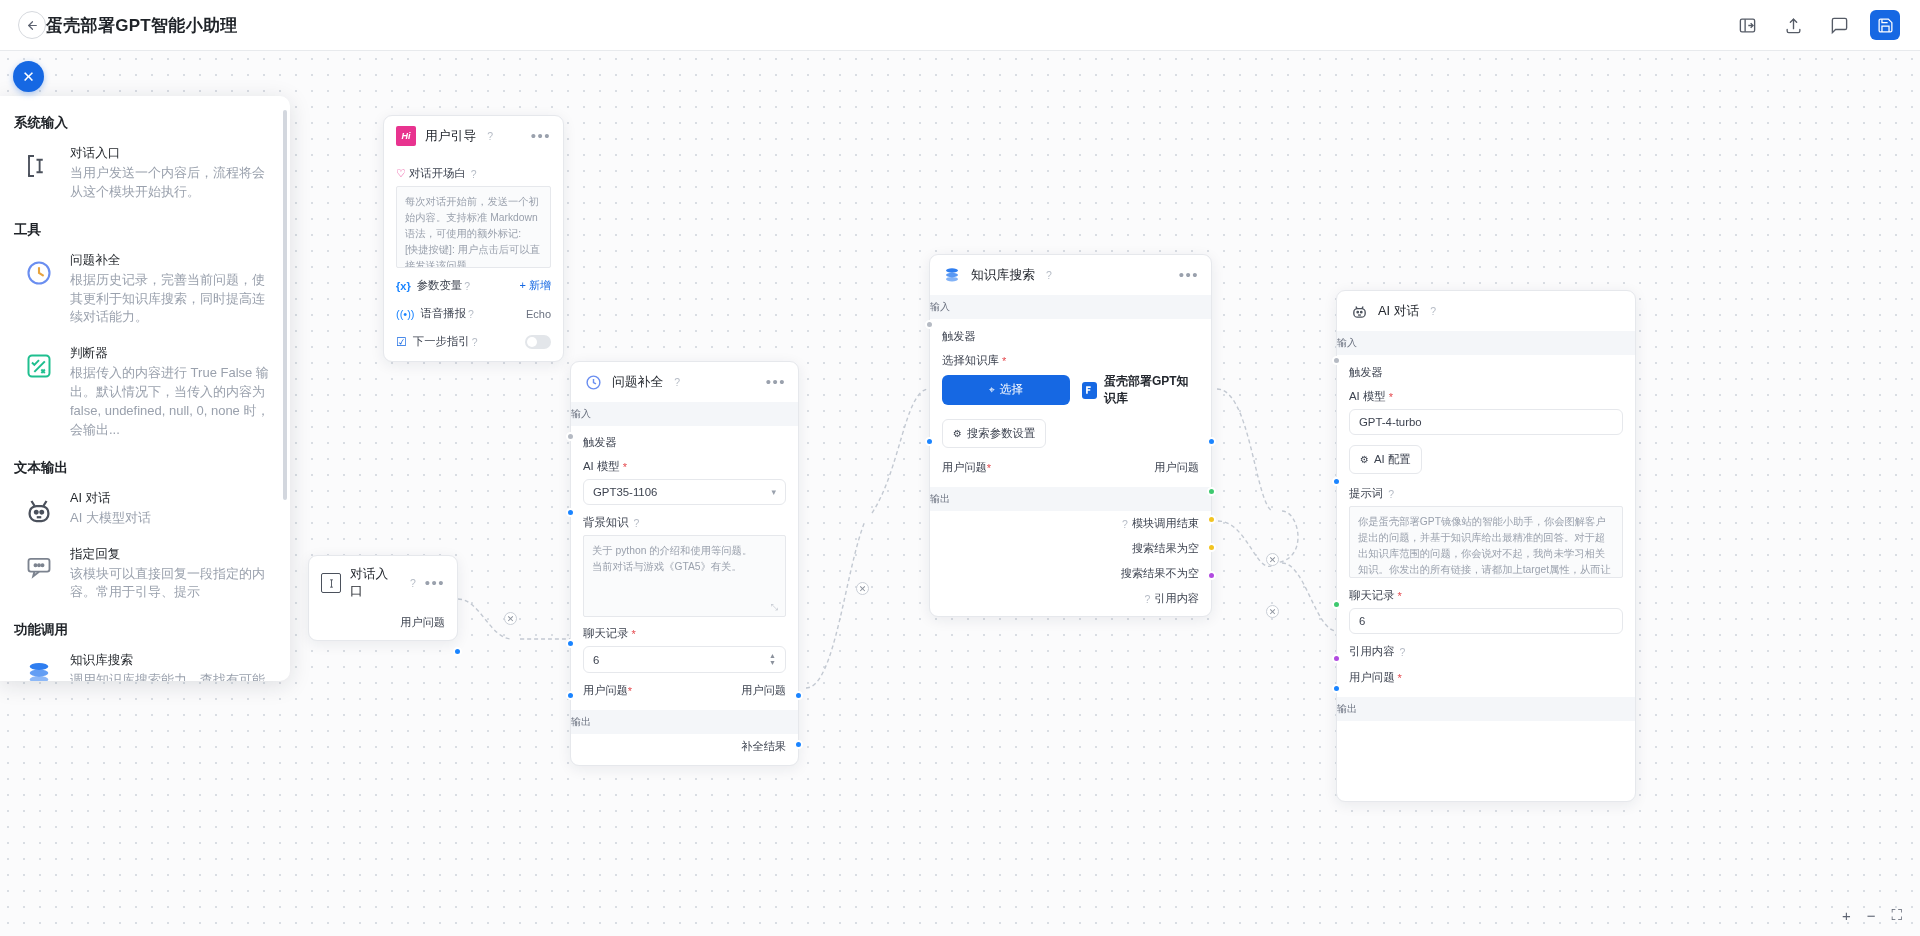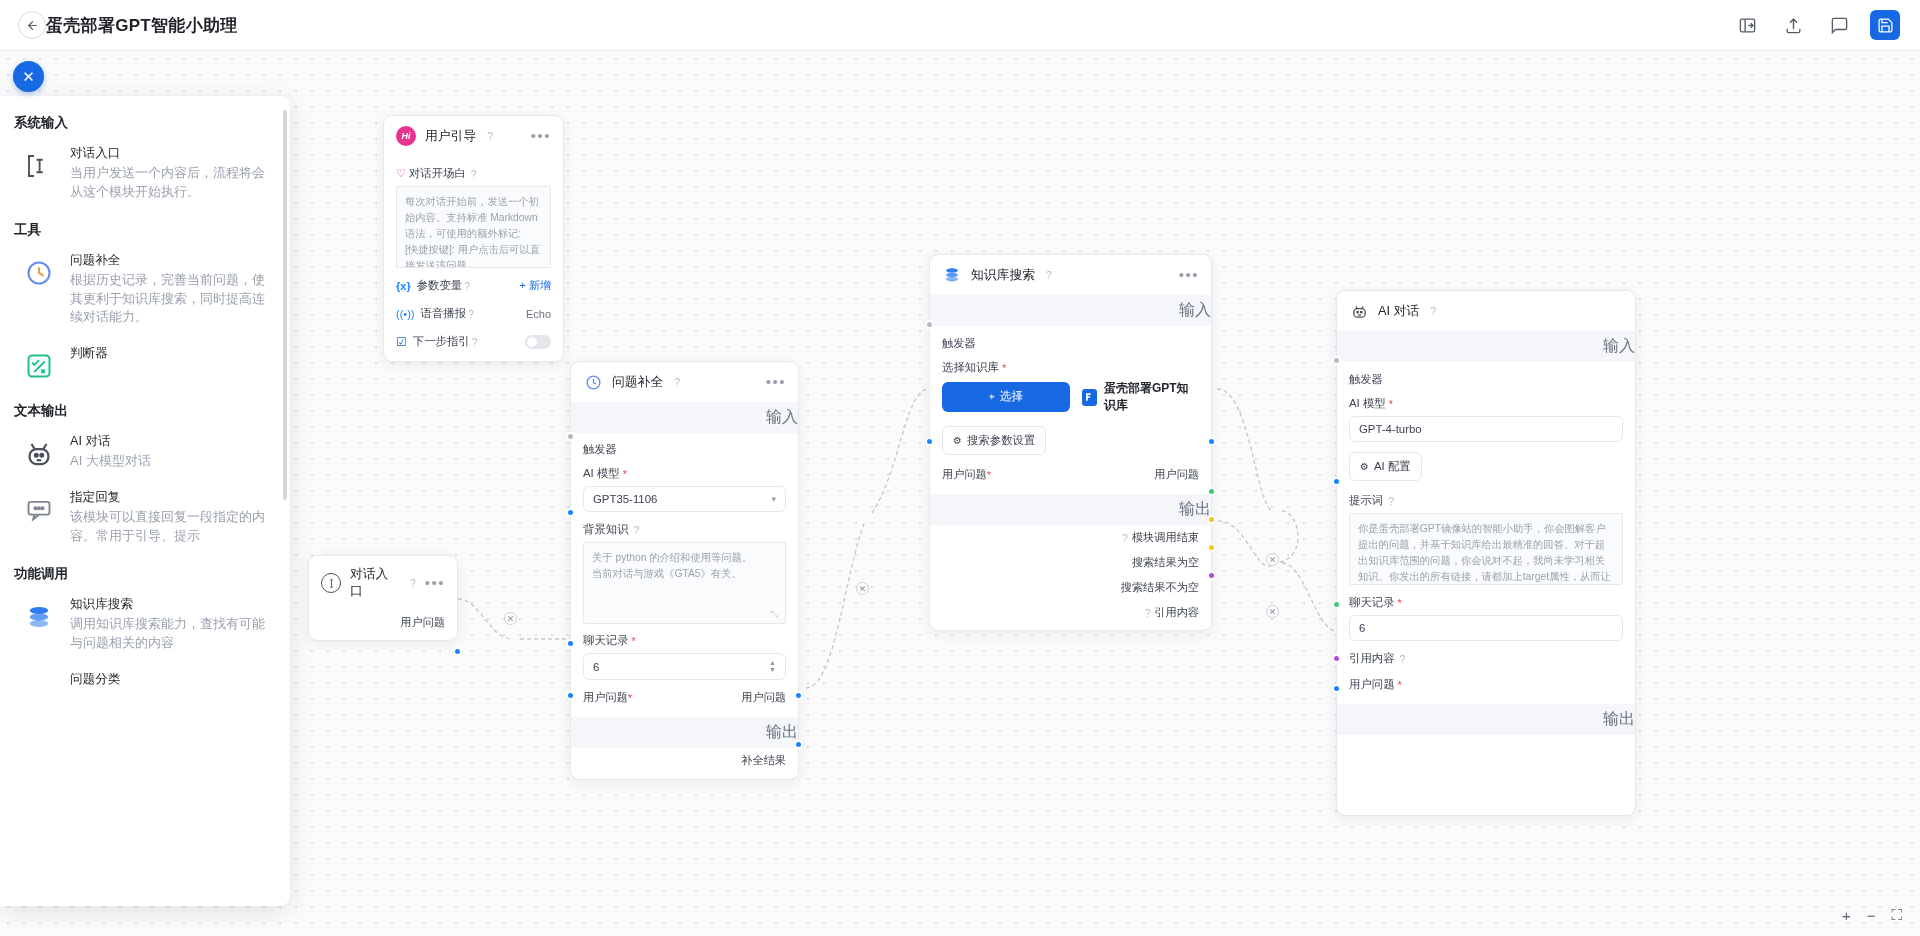--- a/index.html
+++ b/index.html
@@ -28,46 +28,46 @@
   .canvas { position:absolute; top:51px; left:0; width:1920px; height:885px;
     background-color:#fbfbfc;
     background-image:radial-gradient(#d9dde3 1px, transparent 1px);
     background-size:16px 16px; overflow:hidden; }
 
   
   .close-fab { position:absolute; left:13px; top:61px; width:31px; height:31px;
     border-radius:50%; background:#1668e3; color:#fff; display:flex;
     align-items:center; justify-content:center; font-size:15px; z-index:55;
     cursor:pointer; box-shadow:0 2px 6px rgba(22,104,227,.35); }
-  .panel { position:absolute; left:0; top:96px; width:290px; height:810px;
+  .panel { position:absolute; left:0; top:96px; width:290px; height:585px;
     background:#fff; border-radius:0 10px 10px 0;
     box-shadow:0 4px 22px rgba(20,30,50,.13); z-index:50; overflow:hidden; }
   .panel-scroll { width:100%; height:100%; overflow:hidden; padding:18px 14px 10px 14px; }
   .panel-scrollbar { position:absolute; right:3px; top:14px; width:4px; height:390px;
     border-radius:3px; background:#d3d7de; z-index:52; }
   .grp-title { font-size:13.5px; font-weight:700; color:#1f2328; margin:10px 0 4px 0; }
   .grp-title:first-child { margin-top:0; }
   .mod { display:flex; gap:14px; padding:9px 4px 9px 8px; border-radius:8px; cursor:pointer; }
   .mod-ico { width:34px; height:34px; flex:0 0 34px; display:flex;
     align-items:center; justify-content:center; margin-top:4px; }
   .mod-txt { flex:1; min-width:0; }
   .mod-name { font-size:12.6px; color:#1f2328; font-weight:500; margin-bottom:2px; }
   .mod-desc { font-size:13px; color:#9aa1ad; line-height:1.45; }
 
   
   .node { position:absolute; background:#fff; border:1px solid #e6e8ec;
     border-radius:9px; box-shadow:0 3px 14px rgba(30,40,60,.08); z-index:20; }
   .node-head { display:flex; align-items:center; gap:9px; padding:10px 12px; }
-  .node-ico { width:20px; height:20px; border-radius:10px; display:flex;
+  .node-ico { width:20px; height:20px; border-radius:2px; display:flex;
     align-items:center; justify-content:center; flex:0 0 20px; }
   .node-title { font-size:12.8px; color:#23272e; font-weight:500; }
   .qm { color:#b6bcc6; font-size:10.5px; margin-left:2px; }
   .dots { margin-left:auto; color:#9aa1ad; font-size:15px; letter-spacing:1.5px;
     line-height:10px; cursor:pointer; }
-  .sect { background:#f4f6f9; text-align:right; font-size:16px; color:#6b7280;
+  .sect { background:#f4f6f9; text-align:left; font-size:10px; color:#6b7280;
     padding:5px 0; font-weight:500; }
   .body { padding:10px 12px 12px 12px; }
   .fld { margin-bottom:10px; }
   .lbl { font-size:11.4px; color:#3d4350; margin-bottom:5px; display:flex;
     align-items:center; gap:3px; }
   .req { color:#e5484d; font-size:11px; }
   .ta { border:1px solid #e6e8ec; border-radius:2px; background:#fafbfc;
     font-size:10.3px; color:#9aa1ad; padding:7px 8px; line-height:1.55;
     overflow:hidden; position:relative; }
   .sel { border:1px solid #e6e8ec; border-radius:6px; background:#fff;
@@ -484,20 +484,21 @@
       <div class="mod-ico">
         <svg width="28" height="28" viewBox="0 0 24 24" fill="none" stroke="#1fbf8f" stroke-width="1.7">
             <rect x="3" y="3" width="18" height="18" rx="3"></rect>
             <path d="M6 9l2 2 4-4"></path>
             <path d="M17 8l-9 9"></path>
             <path d="M14 15l3 3M17 15l-3 3"></path>
           </svg>
       </div>
       <div class="mod-txt">
         <div class="mod-name">判断器</div>
+        <div class="mod-desc">根据传入的内容进行 True False 输出。默认情况下，当传入的内容为 false, undefined, null, 0, none 时，会输出...</div>
       </div>
     </div>
 
     <div class="grp-title">文本输出</div>
     <div class="mod">
       <div class="mod-ico">
         <svg width="30" height="30" viewBox="0 0 24 24" fill="none" stroke="#4b515c" stroke-width="1.8">
             <path d="M6 4l2.5 4M18 4l-2.5 4"></path>
             <rect x="4.5" y="8" width="15" height="12" rx="5.5"></rect>
             <circle cx="9.8" cy="13" r="1.1" fill="#4b515c"></circle>

